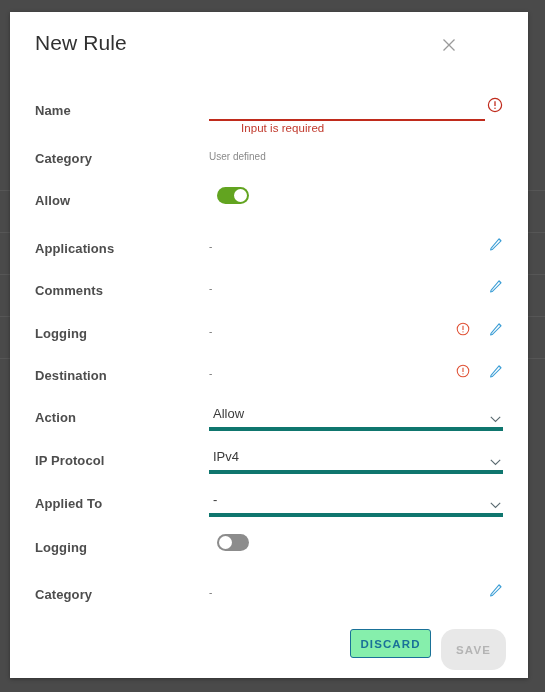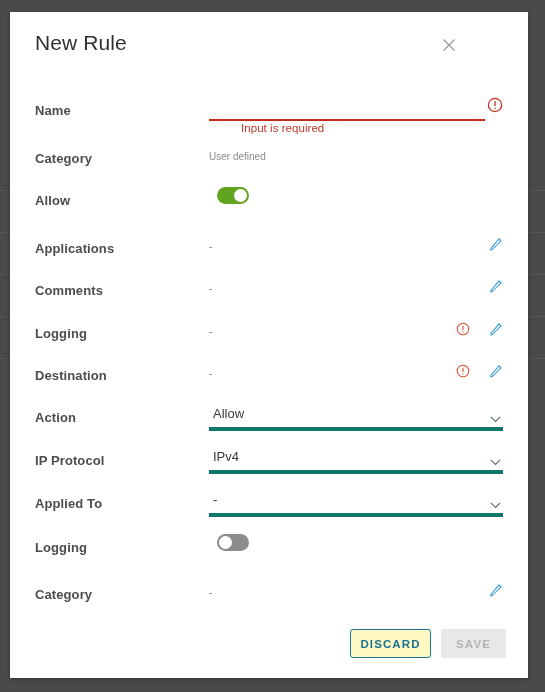--- a/index.html
+++ b/index.html
@@ -209,37 +209,37 @@
     height: 62px;
   }
   #discard-button {
     position: absolute;
     left: 340px;
     top: 13px;
     width: 81px;
     height: 29px;
     border: 1px solid #1a7198;
     border-radius: 3px;
-    background: #fef9c3;
+    background: #86efac;
     color: #1a7198;
     font-family: "Liberation Sans", sans-serif;
     font-size: 11.5px;
     font-weight: bold;
     letter-spacing: 1.1px;
     cursor: pointer;
     padding: 4px;
   }
   #save-button {
     position: absolute;
     left: 431px;
     top: 13px;
     width: 65px;
-    height: 29px;
+    height: 41px;
     border: none;
-    border-radius: 1px;
+    border-radius: 14px;
     background: #e8e8e8;
     color: #b4b4b4;
     font-family: "Liberation Sans", sans-serif;
     font-size: 11.5px;
     font-weight: bold;
     letter-spacing: 1.1px;
     cursor: default;
     padding: 0;
   }
 </style>

